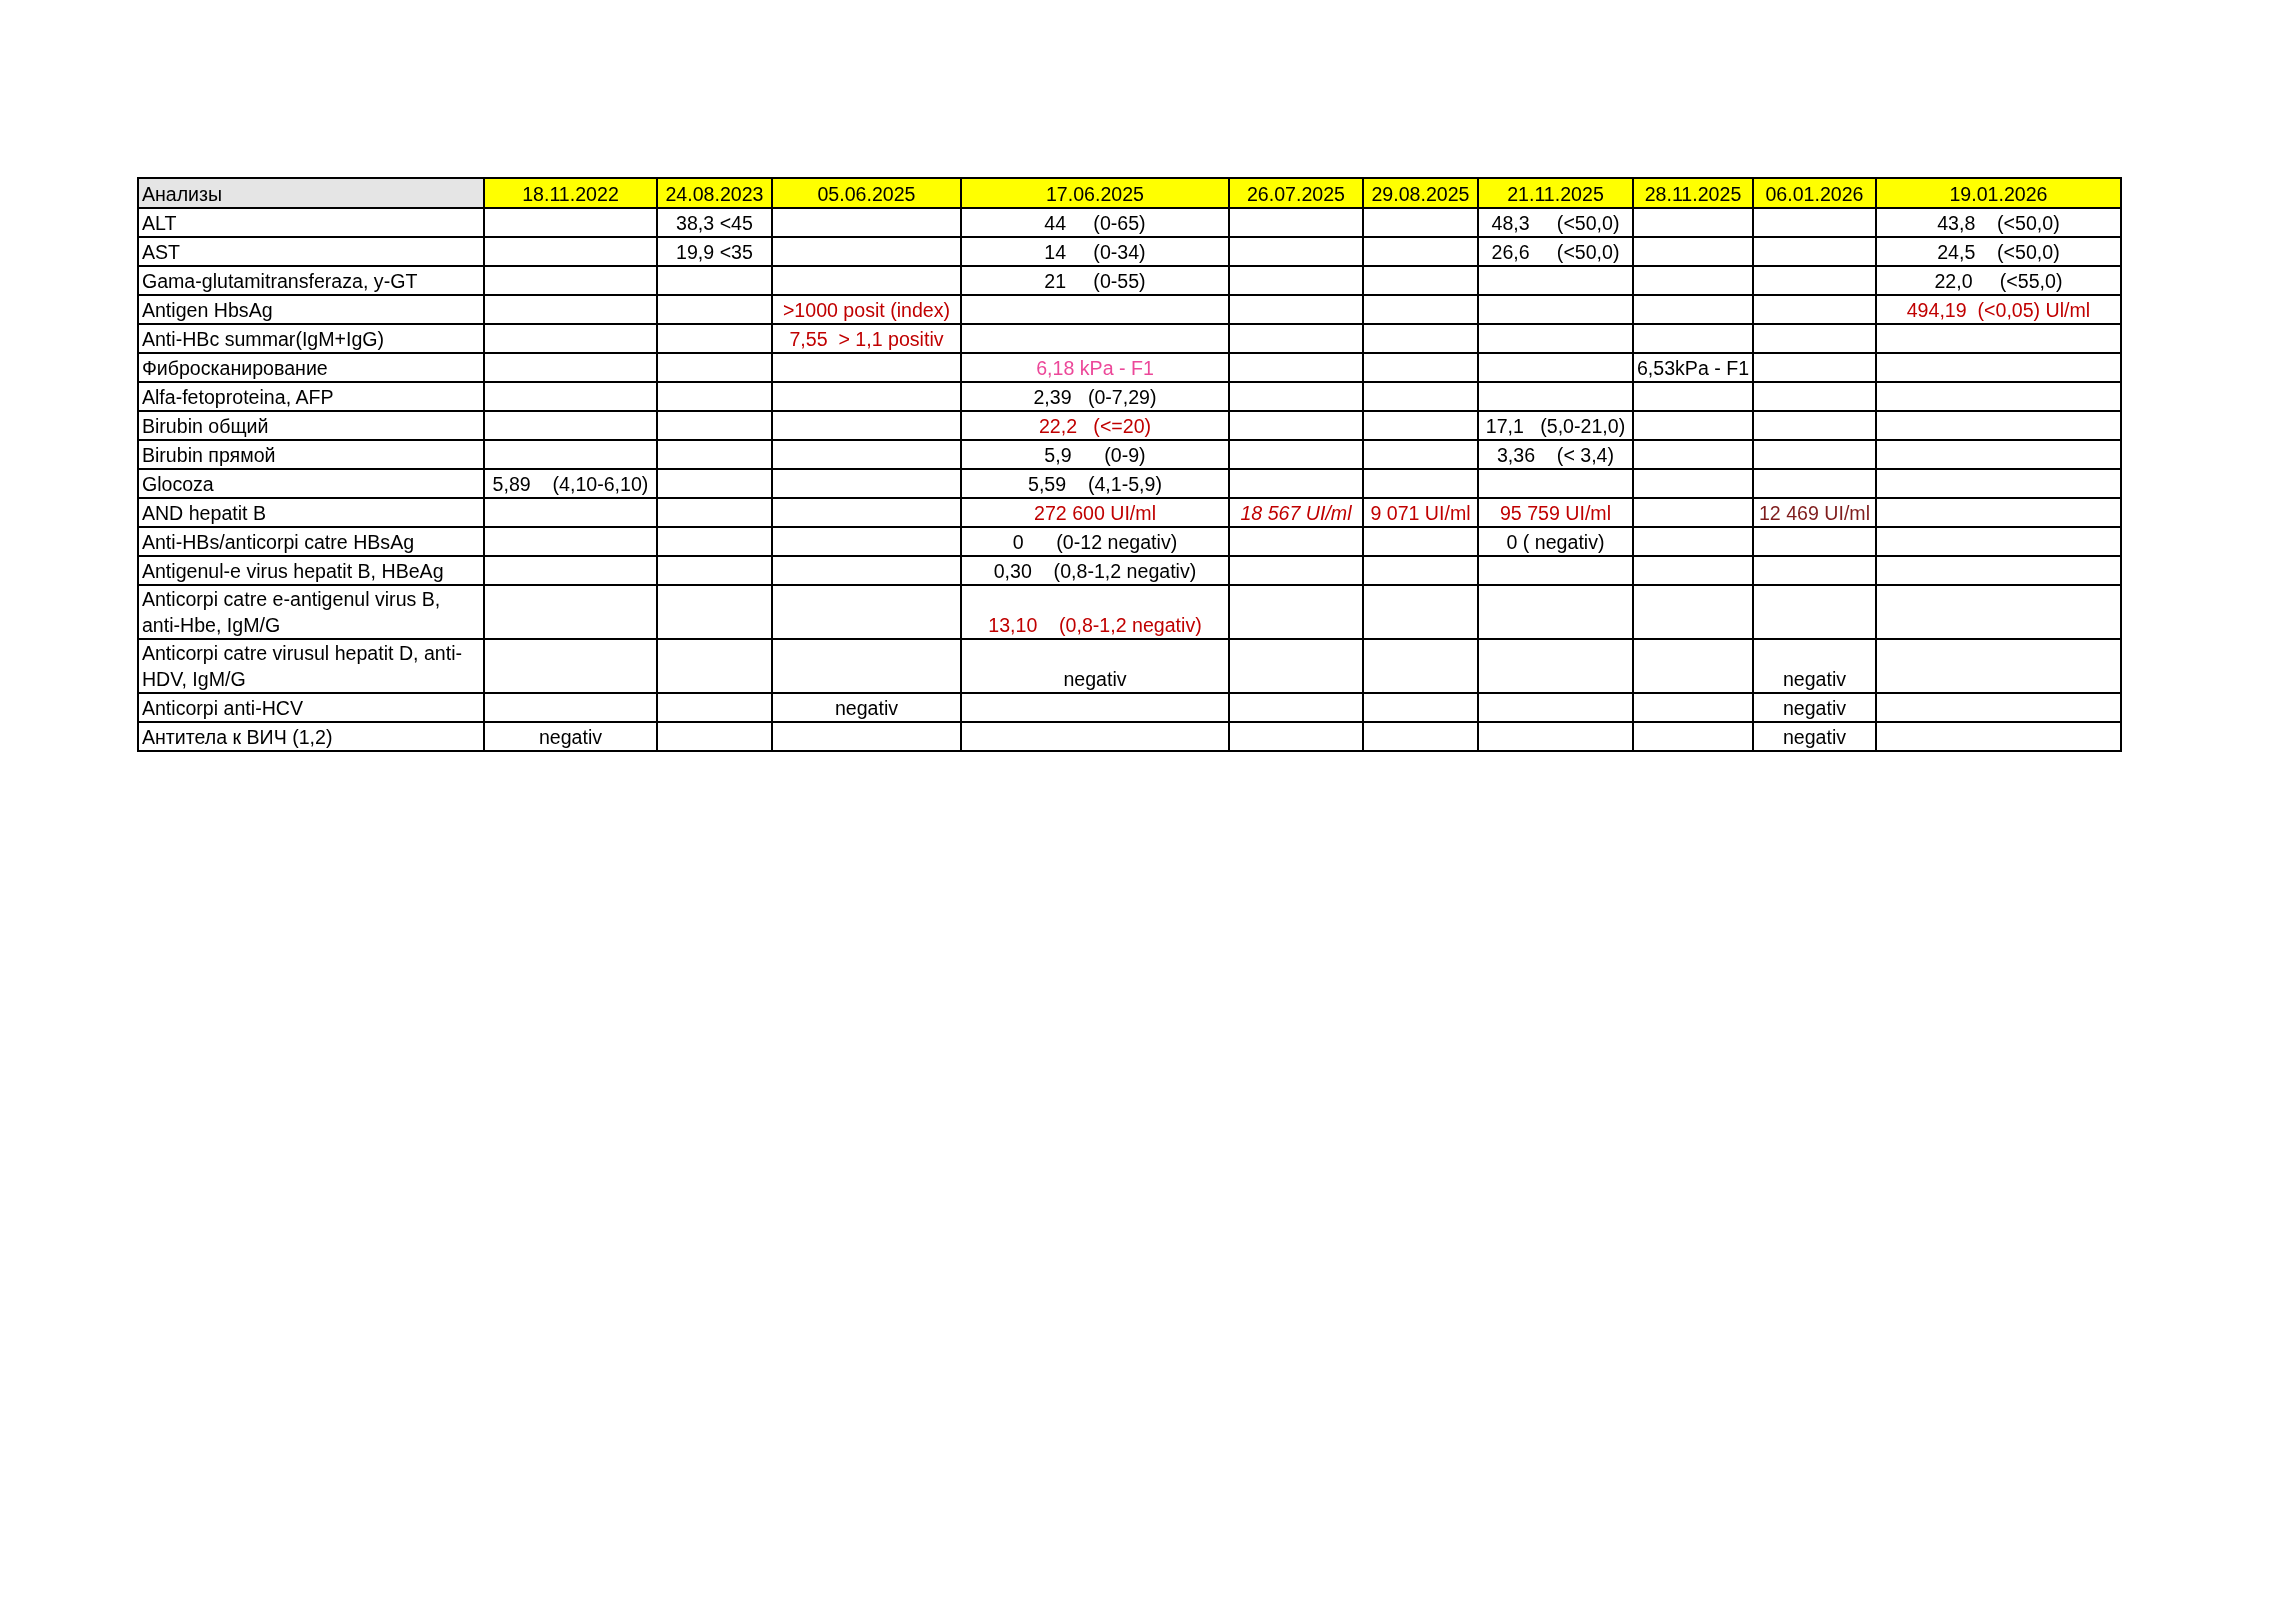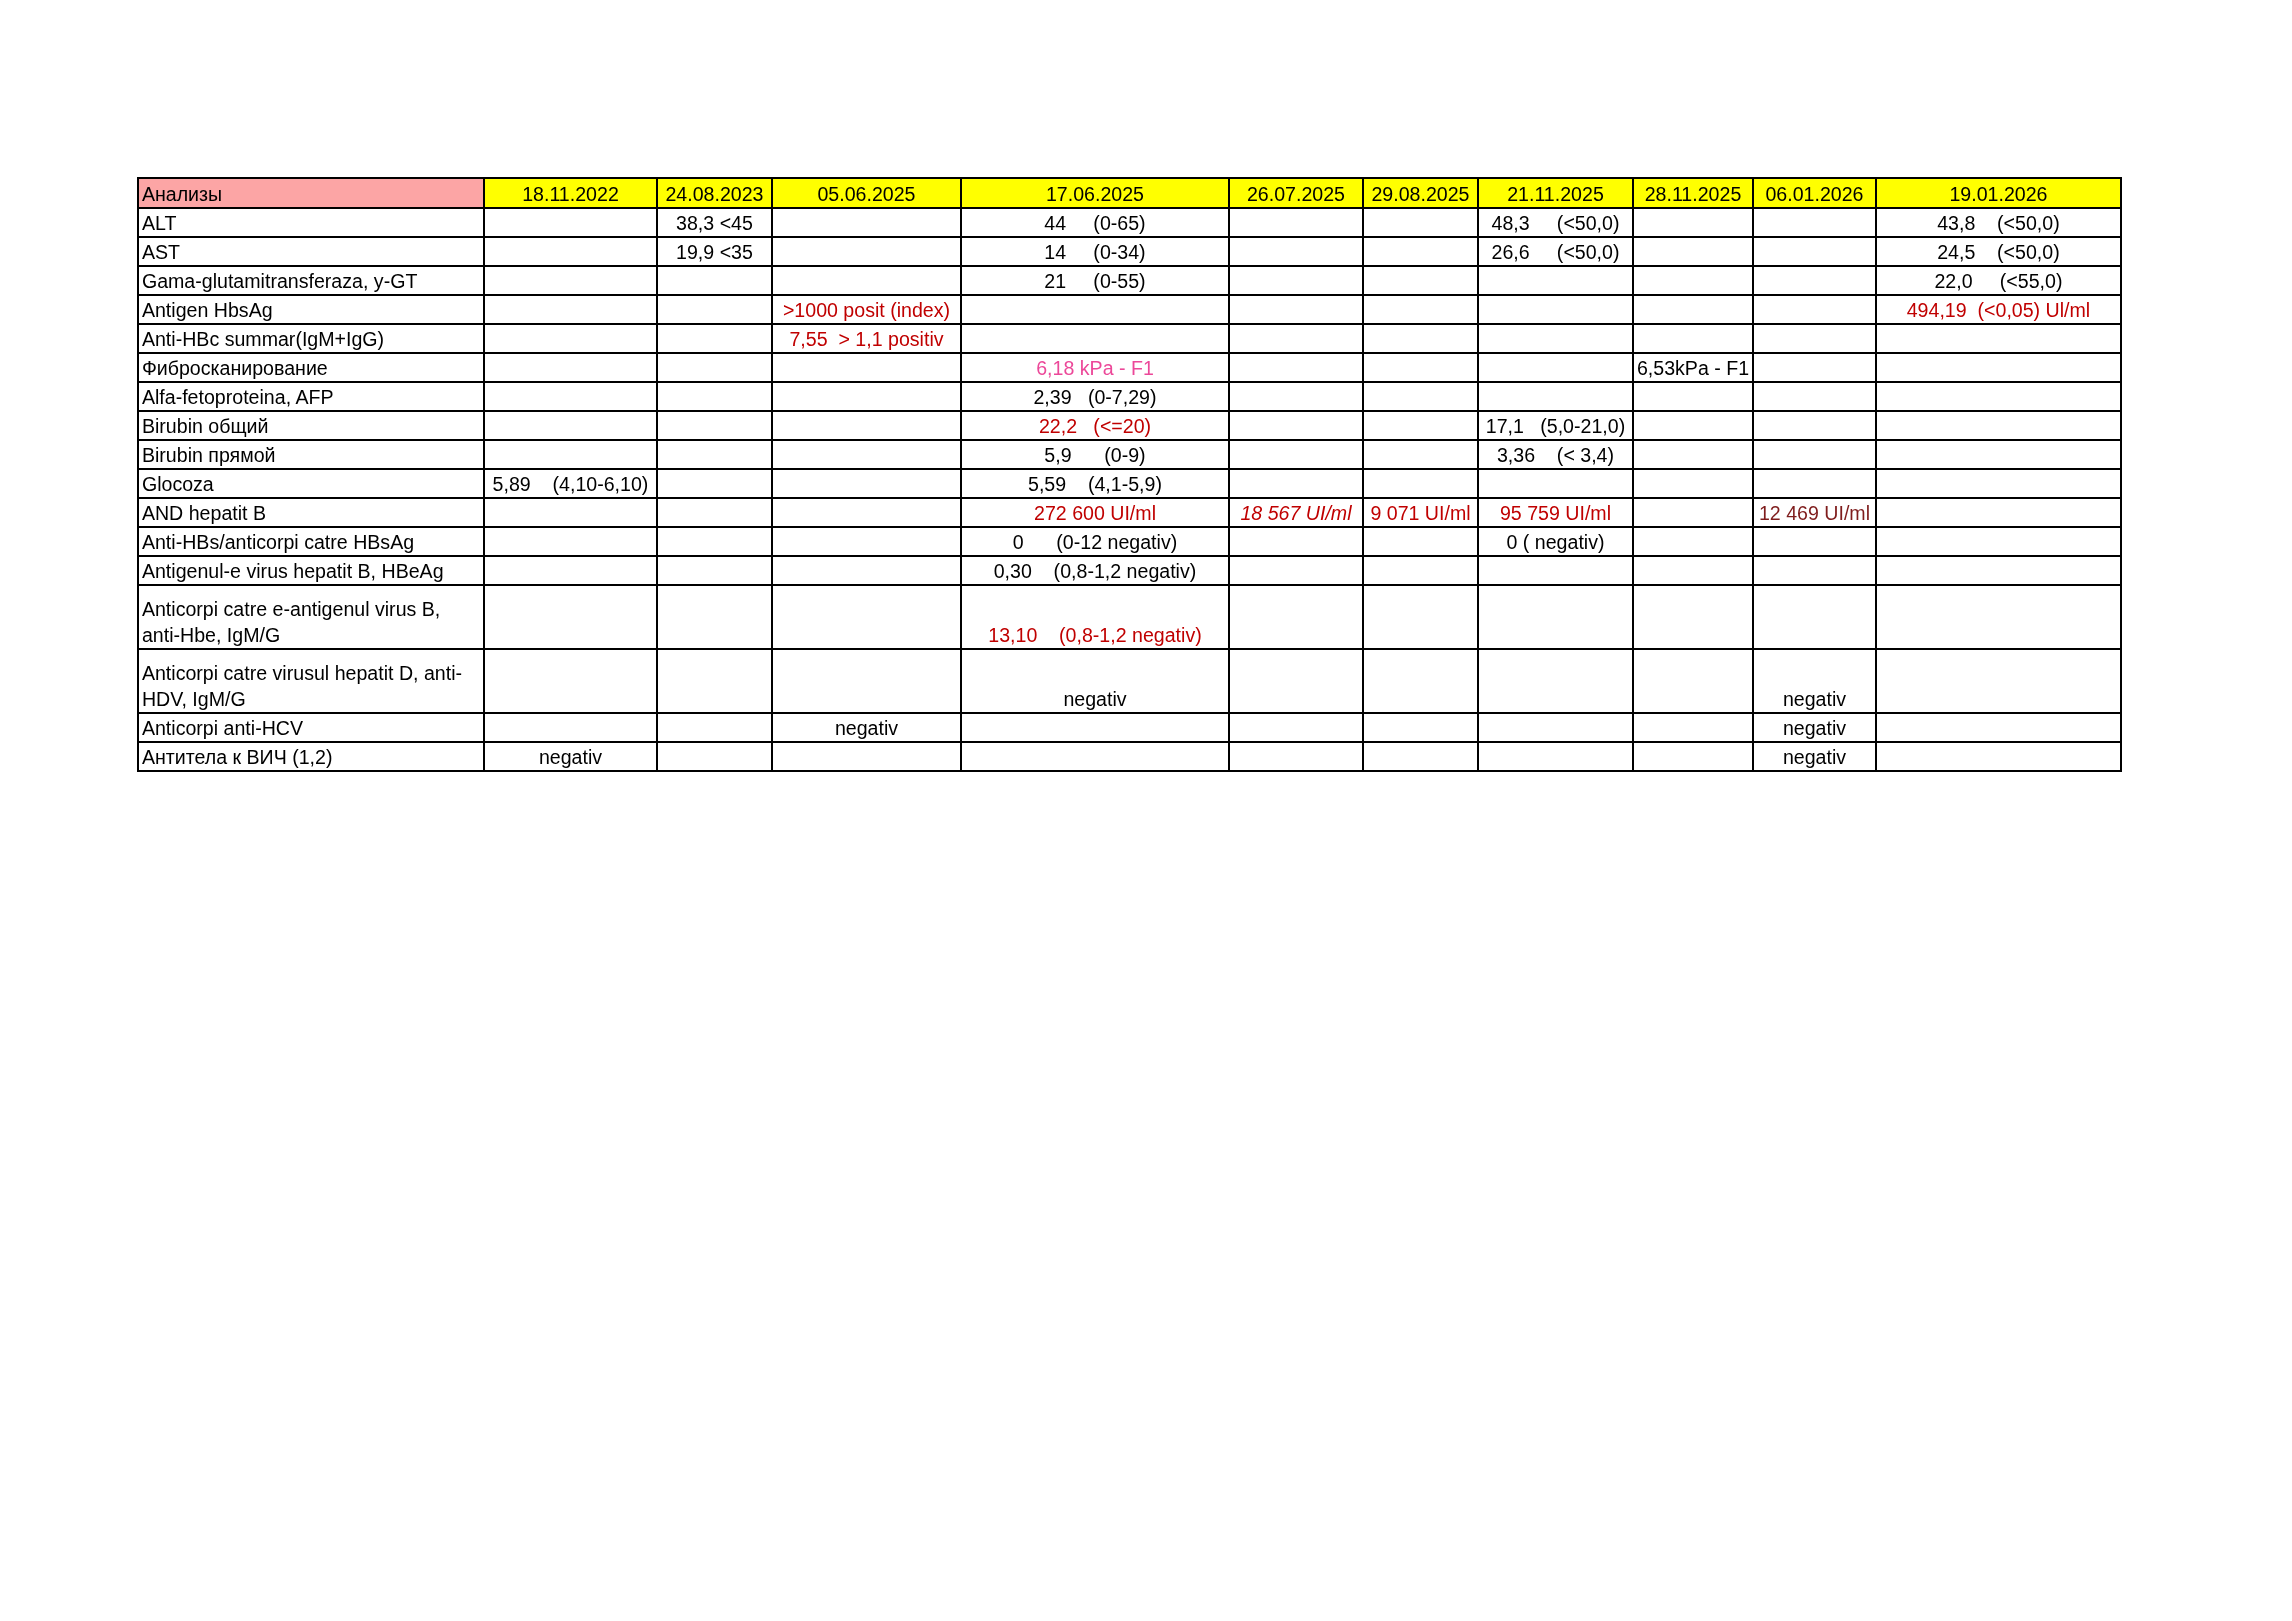--- a/index.html
+++ b/index.html
@@ -15,21 +15,21 @@
     font-size:19.6px;
     line-height:25.5px;
     font-weight:normal;
     vertical-align:bottom;
     white-space:pre;
     overflow:hidden;
     color:#000;
   }
   thead tr{height:30px;}
   tbody tr{height:29px;}
-  tbody tr.tall{height:64px;}
+  tbody tr.tall{height:54px;}
   th{text-align:center;}
   th.first{text-align:left;}
   td.label{text-align:left;}
   td.val{text-align:center;}
 </style>
 </head>
 <body>
 
 <div class="sheet">
   <table id="grid">
@@ -41,21 +41,21 @@
         <col style="width: 268px;">
         <col style="width: 134px;">
         <col style="width: 115px;">
         <col style="width: 155px;">
         <col style="width: 118px;">
         <col style="width: 123px;">
         <col style="width: 245px;">
       </colgroup>
       <thead>
         <tr>
-          <th class="first" style="background: #fca5a5;">Анализы</th>
+          <th class="first" style="background: #e5e5e5;">Анализы</th>
           <th style="background: rgb(255, 255, 0);">18.11.2022</th>
           <th style="background: rgb(255, 255, 0);">24.08.2023</th>
           <th style="background: rgb(255, 255, 0);">05.06.2025</th>
           <th style="background: rgb(255, 255, 0);">17.06.2025</th>
           <th style="background: rgb(255, 255, 0);">26.07.2025</th>
           <th style="background: rgb(255, 255, 0);">29.08.2025</th>
           <th style="background: rgb(255, 255, 0);">21.11.2025</th>
           <th style="background: rgb(255, 255, 0);">28.11.2025</th>
           <th style="background: rgb(255, 255, 0);">06.01.2026</th>
           <th style="background: rgb(255, 255, 0);">19.01.2026</th>

